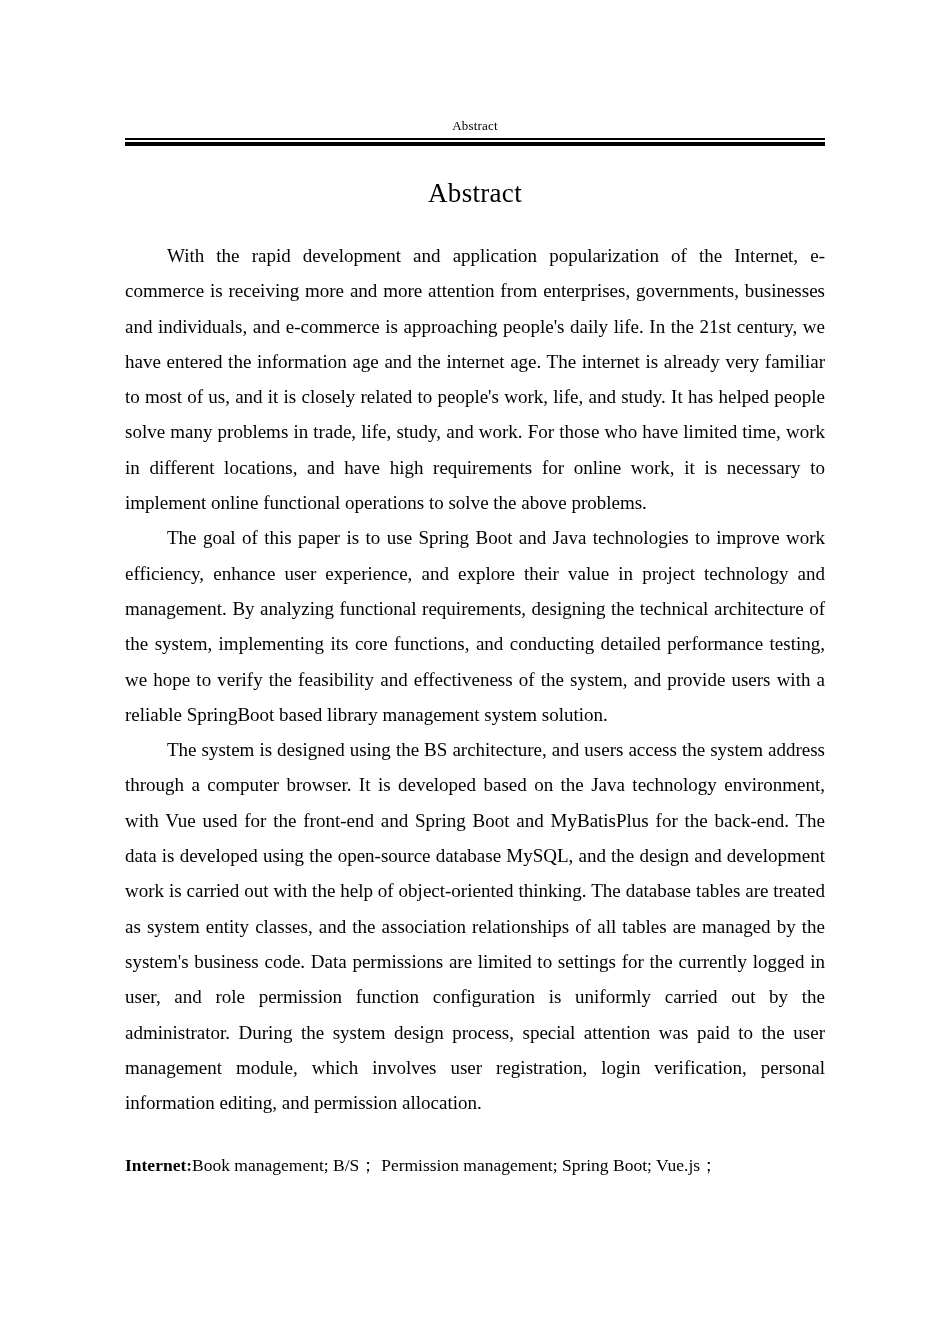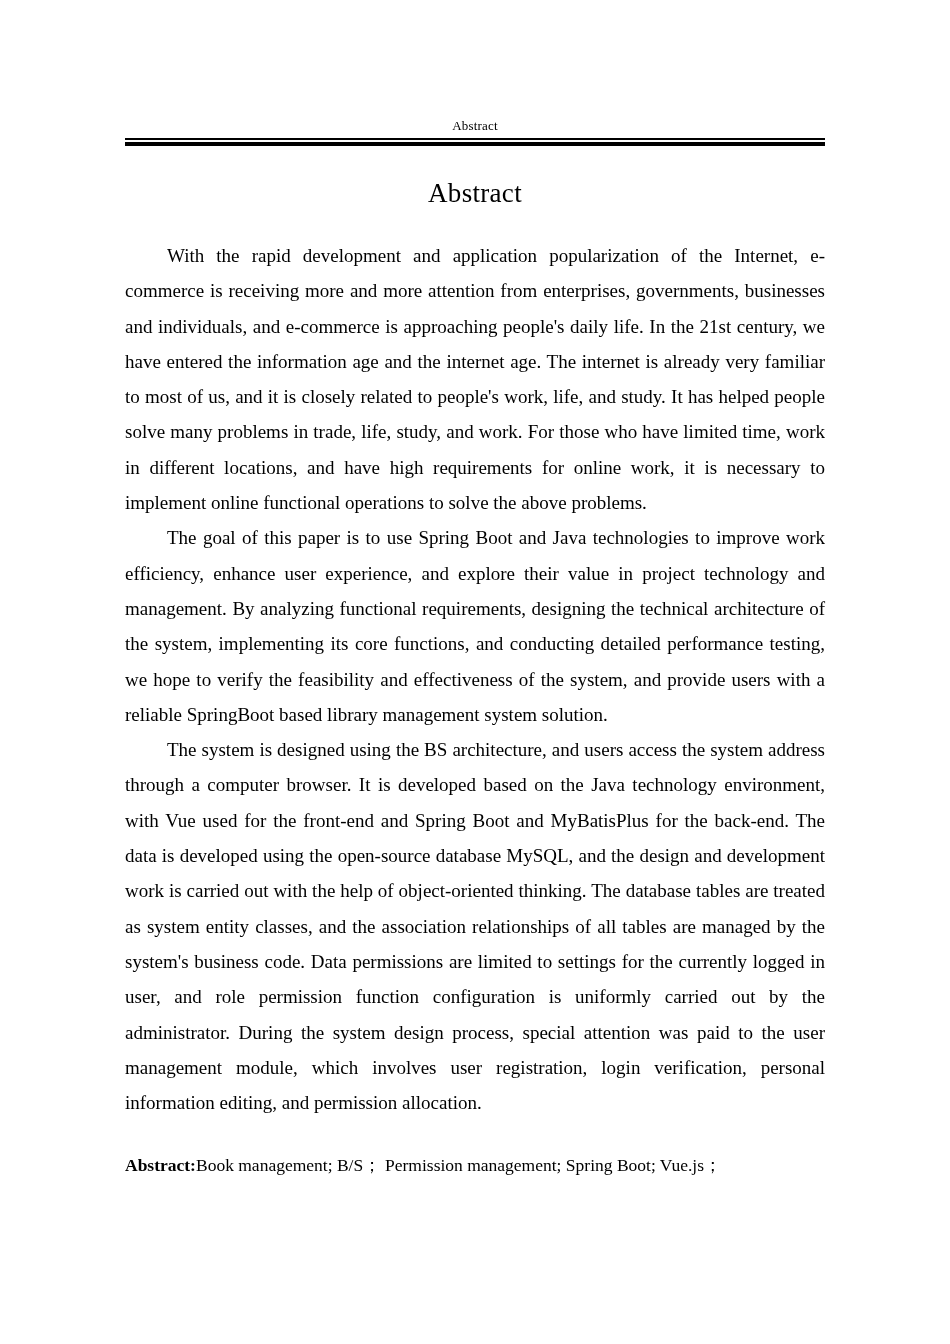--- a/index.html
+++ b/index.html
@@ -116,18 +116,18 @@
   <div class="content">
 
     <h1 class="doc-title">Abstract</h1>
 
     <p class="para">With the rapid development and application popularization of the Internet, e-commerce is receiving more and more attention from enterprises, governments, businesses and individuals, and e-commerce is approaching people's daily life. In the 21st century, we have entered the information age and the internet age. The internet is already very familiar to most of us, and it is closely related to people's work, life, and study. It has helped people solve many problems in trade, life, study, and work. For those who have limited time, work in different locations, and have high requirements for online work, it is necessary to implement online functional operations to solve the above problems.</p>
 
     <p class="para">The goal of this paper is to use Spring Boot and Java technologies to improve work efficiency, enhance user experience, and explore their value in project technology and management. By analyzing functional requirements, designing the technical architecture of the system, implementing its core functions, and conducting detailed performance testing, we hope to verify the feasibility and effectiveness of the system, and provide users with a reliable SpringBoot based library management system solution.</p>
 
     <p class="para">The system is designed using the BS architecture, and users access the system address through a computer browser. It is developed based on the Java technology environment, with Vue used for the front-end and Spring Boot and MyBatisPlus for the back-end. The data is developed using the open-source database MySQL, and the design and development work is carried out with the help of object-oriented thinking. The database tables are treated as system entity classes, and the association relationships of all tables are managed by the system's business code. Data permissions are limited to settings for the currently logged in user, and role permission function configuration is uniformly carried out by the administrator. During the system design process, special attention was paid to the user management module, which involves user registration, login verification, personal information editing, and permission allocation.</p>
 
-    <p class="keywords"><span class="kw-label">Abstract:</span><span class="kw-value">Book management; B/S；  Permission management; Spring Boot; Vue.js；</span></p>
+    <p class="keywords"><span class="kw-label">Internet:</span><span class="kw-value">Book management; B/S；  Permission management; Spring Boot; Vue.js；</span></p>
 
   </div>
 
 
 </div>
 
 </body></html>

